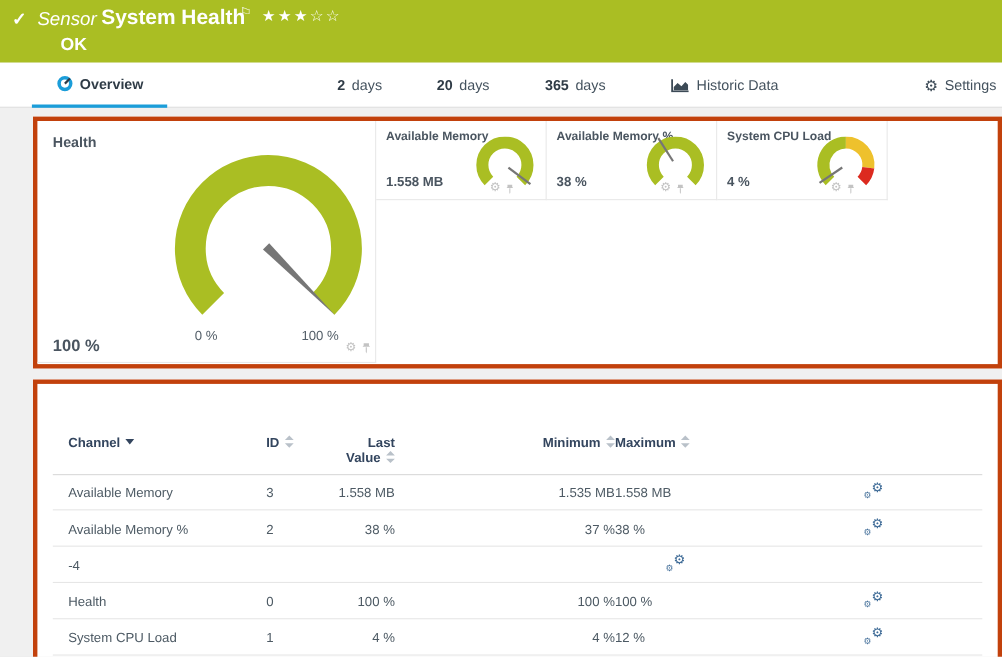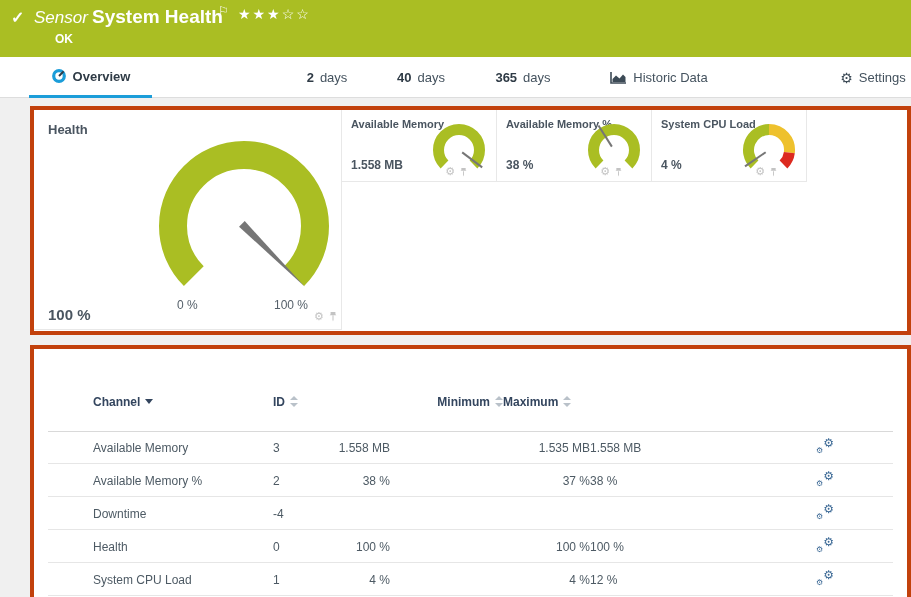--- a/index.html
+++ b/index.html
@@ -6,21 +6,21 @@
   body { font-family:"Liberation Sans", sans-serif; background:#e9e9e9; }
   #stage { position:relative; width:911px; height:597px; background:#f0f0f0; overflow:hidden; }
 
   
   .hdr { position:absolute; left:0; top:0; width:911px; height:57px; background:#aabe23; color:#fff; }
   .hdr .check { position:absolute; left:11px; top:8px; font-size:16px; font-weight:bold; }
   .hdr .kind { position:absolute; left:34px; top:8px; font-size:17px; font-style:italic; }
   .hdr .title { position:absolute; left:92px; top:6px; font-size:19px; font-weight:bold; }
   .hdr .flag { position:absolute; left:218px; top:4px; font-size:12px; }
   .hdr .stars { position:absolute; left:238px; top:6px; font-size:14px; letter-spacing:2px; }
-  .hdr .status { position:absolute; left:55px; top:32px; font-size:12px; font-weight:bold; }
+  .hdr .status { position:absolute; left:55px; top:32px; font-size:16px; font-weight:bold; }
 
   
   .tabbar { position:absolute; left:0; top:57px; width:911px; height:41px; background:#fff; border-bottom:1px solid #ddd; }
   .tab { position:absolute; top:0; height:41px; display:flex; align-items:center; justify-content:center; gap:6px;
          font-size:13px; color:#44525e; cursor:pointer; white-space:nowrap; }
   .tab.active { border-bottom:3px solid #1b9dd9; color:#2f3b46; font-weight:bold; }
   .tab b { color:#2f3b46; font-weight:bold; }
   .tab .glyph { font-size:14px; color:#3c4a56; line-height:1; }
   .t-overview { left:29px; width:123px; }
   .t-live { left:160px; width:108px; }
@@ -54,21 +54,21 @@
   .mini-title { position:absolute; left:9px; top:8px; font-size:11px; font-weight:bold; color:#4a5560; white-space:nowrap; }
   .mini-gauge { position:absolute; left:87px; top:14px; }
   .mini-value { position:absolute; left:9px; top:48px; font-size:12px; font-weight:bold; color:#4a5560; }
   .mini .blk-icons { right:28px; bottom:4px; }
   .gear-sm { font-size:11px; line-height:1; }
 
   
   .thead { position:absolute; left:0; top:38px; width:100%; height:44px; display:flex; align-items:flex-start;
            padding-left:28px; font-size:12px; font-weight:bold; color:#33455e; }
   .thead-sep { position:absolute; left:14px; right:14px; top:82px; border-top:1px solid #d9d9d9; }
-  .col-ch { width:180px; text-align:left;margin-left:31px; }
+  .col-ch { width:180px; text-align:left; }
   .col-id { width:30px; }
   .col-last { width:87px; text-align:right; }
   .col-min { width:200px; text-align:right; }
   .col-max { width:195px; text-align:left; }
   .col-gear { width:80px; text-align:center; }
   .hcell { padding-top:8px; }
   .hlines { display:flex; flex-direction:column; align-items:flex-end; }
   .trow { position:absolute; left:0; width:100%; height:33px; display:flex; align-items:center; padding-left:28px;
           font-size:12px; color:#4d5a64; }
   .trow .rule { position:absolute; left:14px; right:14px; bottom:0; border-bottom:1px solid #e6e6e6; }
@@ -106,21 +106,21 @@
           <line x1="8" y1="8" x2="12.6" y2="3.4" stroke="#2f3b46" stroke-width="2"></line>
         </svg>
       </span>
       <span>Overview</span>
     </div>
     <div class="tab t-d2">
       <b>2</b>
       <span>days</span>
     </div>
     <div class="tab t-d30">
-      <b>40</b>
+      <b>20</b>
       <span>days</span>
     </div>
     <div class="tab t-d365">
       <b>365</b>
       <span>days</span>
     </div>
     <div class="tab t-hist">
       <span>
         <svg width="17" height="13" viewBox="0 0 17 13">
           <path d="M1 1 V12 H16" fill="none" stroke="#3c4a56" stroke-width="1.6"></path>
@@ -236,20 +236,26 @@
 
   <div class="panel panel2">
 
     <div class="thead">
       <div class="col-ch hcell">
         <span>Channel</span><span class="caret"></span>
       </div>
       <div class="col-id hcell">
         <span>ID</span><span class="sort"><i class="up"></i><i class="dn"></i></span>
       </div>
+      <div class="col-last hcell">
+        <div class="hlines">
+          <span>Last</span>
+          <span><span>Value</span><span class="sort"><i class="up"></i><i class="dn"></i></span></span>
+        </div>
+      </div>
       <div class="col-min hcell">
         <span>Minimum</span><span class="sort"><i class="up"></i><i class="dn"></i></span>
       </div>
       <div class="col-max hcell">
         <span>Maximum</span><span class="sort"><i class="up"></i><i class="dn"></i></span>
       </div>
     </div>
     <div class="thead-sep"></div>
 
     <div class="trow" style="top:82px;">
@@ -266,21 +272,20 @@
       <span class="col-ch">Available Memory %</span>
       <span class="col-id">2</span>
       <span class="col-last">38 %</span>
       <span class="col-min">37 %</span>
       <span class="col-max">38 %</span>
       <span class="col-gear"><span class="gears2"><span class="g-big">⚙</span><span class="g-small">⚙</span></span></span>
       <span class="rule"></span>
     </div>
 
     <div class="trow" style="top:148px;">
-      <span class="col-ch">Downtime</span>
       <span class="col-id">-4</span>
       <span class="col-last"></span>
       <span class="col-min"></span>
       <span class="col-max"></span>
       <span class="col-gear"><span class="gears2"><span class="g-big">⚙</span><span class="g-small">⚙</span></span></span>
       <span class="rule"></span>
     </div>
 
     <div class="trow" style="top:181px;">
       <span class="col-ch">Health</span>

